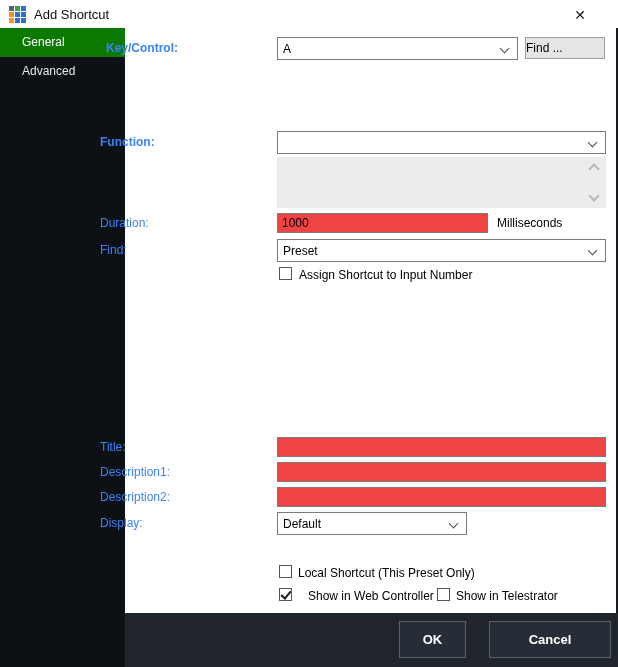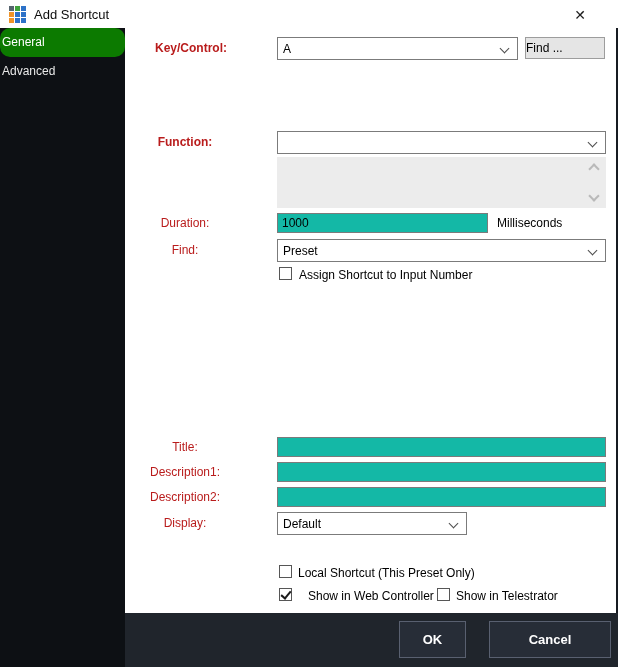--- a/index.html
+++ b/index.html
@@ -13,33 +13,33 @@
   .titlebar { position:absolute; left:0; top:0; width:618px; height:28px; background:#ffffff; }
   .app-icon { position:absolute; left:9px; top:6px; display:grid;
               grid-template-columns:repeat(3,5px); grid-auto-rows:5px; gap:1px; }
   .app-icon span { display:block; width:5px; height:5px; }
   .win-title { position:absolute; left:34px; top:7px; font-size:13px; color:#0d0d0d; }
   .close-btn { position:absolute; left:564px; top:3px; width:32px; height:23px;
                display:flex; align-items:center; justify-content:center; cursor:pointer; }
   .close-btn span { font-size:14px; color:#1c1c1c; line-height:1; }
   
   .sidebar { position:absolute; left:0; top:28px; width:125px; height:639px; background:#0d1014; }
-  .tab { height:29px; line-height:29px; padding-left:2px; font-size:12px; color:#e9e9e9; cursor:pointer;border-radius:10px; }
+  .tab { height:29px; line-height:29px; padding-left:22px; font-size:12px; color:#e9e9e9; cursor:pointer; }
   .tab.active { background:#0c7a00; color:#ffffff; }
   
-  .flabel { position:absolute; right:348px; width:170px; text-align:center;
-            font-size:12px; color:#b91c1c; white-space:nowrap; }
+  .flabel { position:absolute; right:348px; width:170px; text-align:left;
+            font-size:12px; color:#3b82f6; white-space:nowrap; }
   .flabel.bold { font-weight:bold; right:342px; }
   .combo { position:absolute; height:23px; background:#fff; border:1px solid #7b7b7b;
            font-size:12px; color:#000; display:flex; align-items:center;
            padding:0 22px 0 5px; cursor:default; }
   .chev { position:absolute; right:9px; top:7px; width:7px; height:7px;
           border-right:1.6px solid #4d4d4d; border-bottom:1.6px solid #4d4d4d;
           transform:rotate(45deg); }
-  .tbox { position:absolute; height:20px; border:1px solid #7b7b7b; background:#14b8a6;
+  .tbox { position:absolute; height:20px; border:1px solid #7b7b7b; background:#ef4444;
           font-family:"Liberation Sans", sans-serif; font-size:12px; color:#000;
           padding:0 4px; outline:none; }
   .gpanel { position:absolute; left:277px; top:157px; width:329px; height:51px; background:#ececec; }
   .schev { position:absolute; right:8px; width:8px; height:8px;
            border-right:2px solid #b9b9b9; border-bottom:2px solid #b9b9b9; }
   .schev.up { top:8px; transform:rotate(-135deg); }
   .schev.down { bottom:8px; transform:rotate(45deg); }
   .unit { position:absolute; font-size:12px; color:#000; }
   .cb { position:absolute; width:13px; height:13px; background:#fff; border:1px solid #565656; cursor:pointer; }
   .cb.checked::after { content:""; position:absolute; left:3px; top:0px; width:4px; height:8px;

